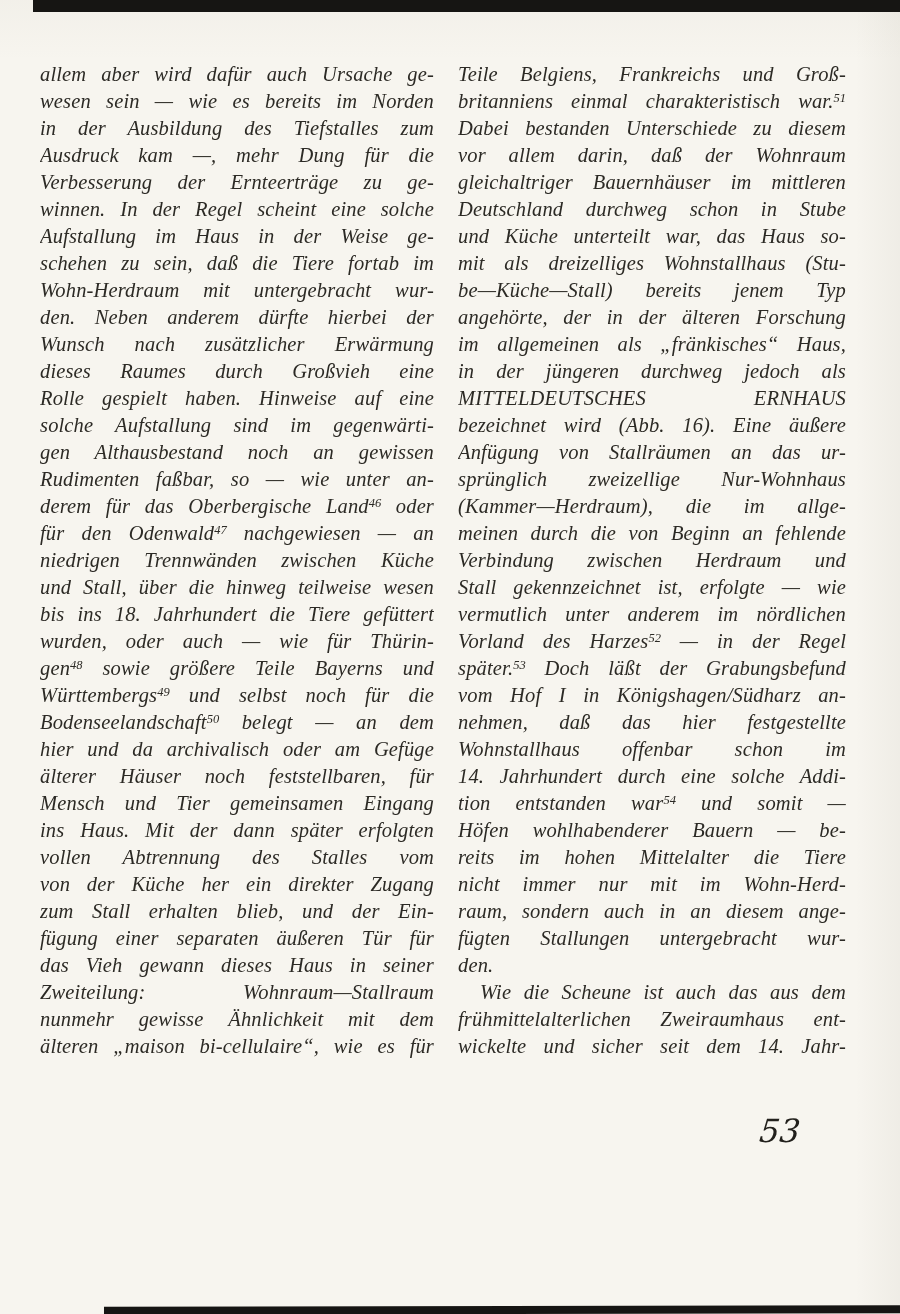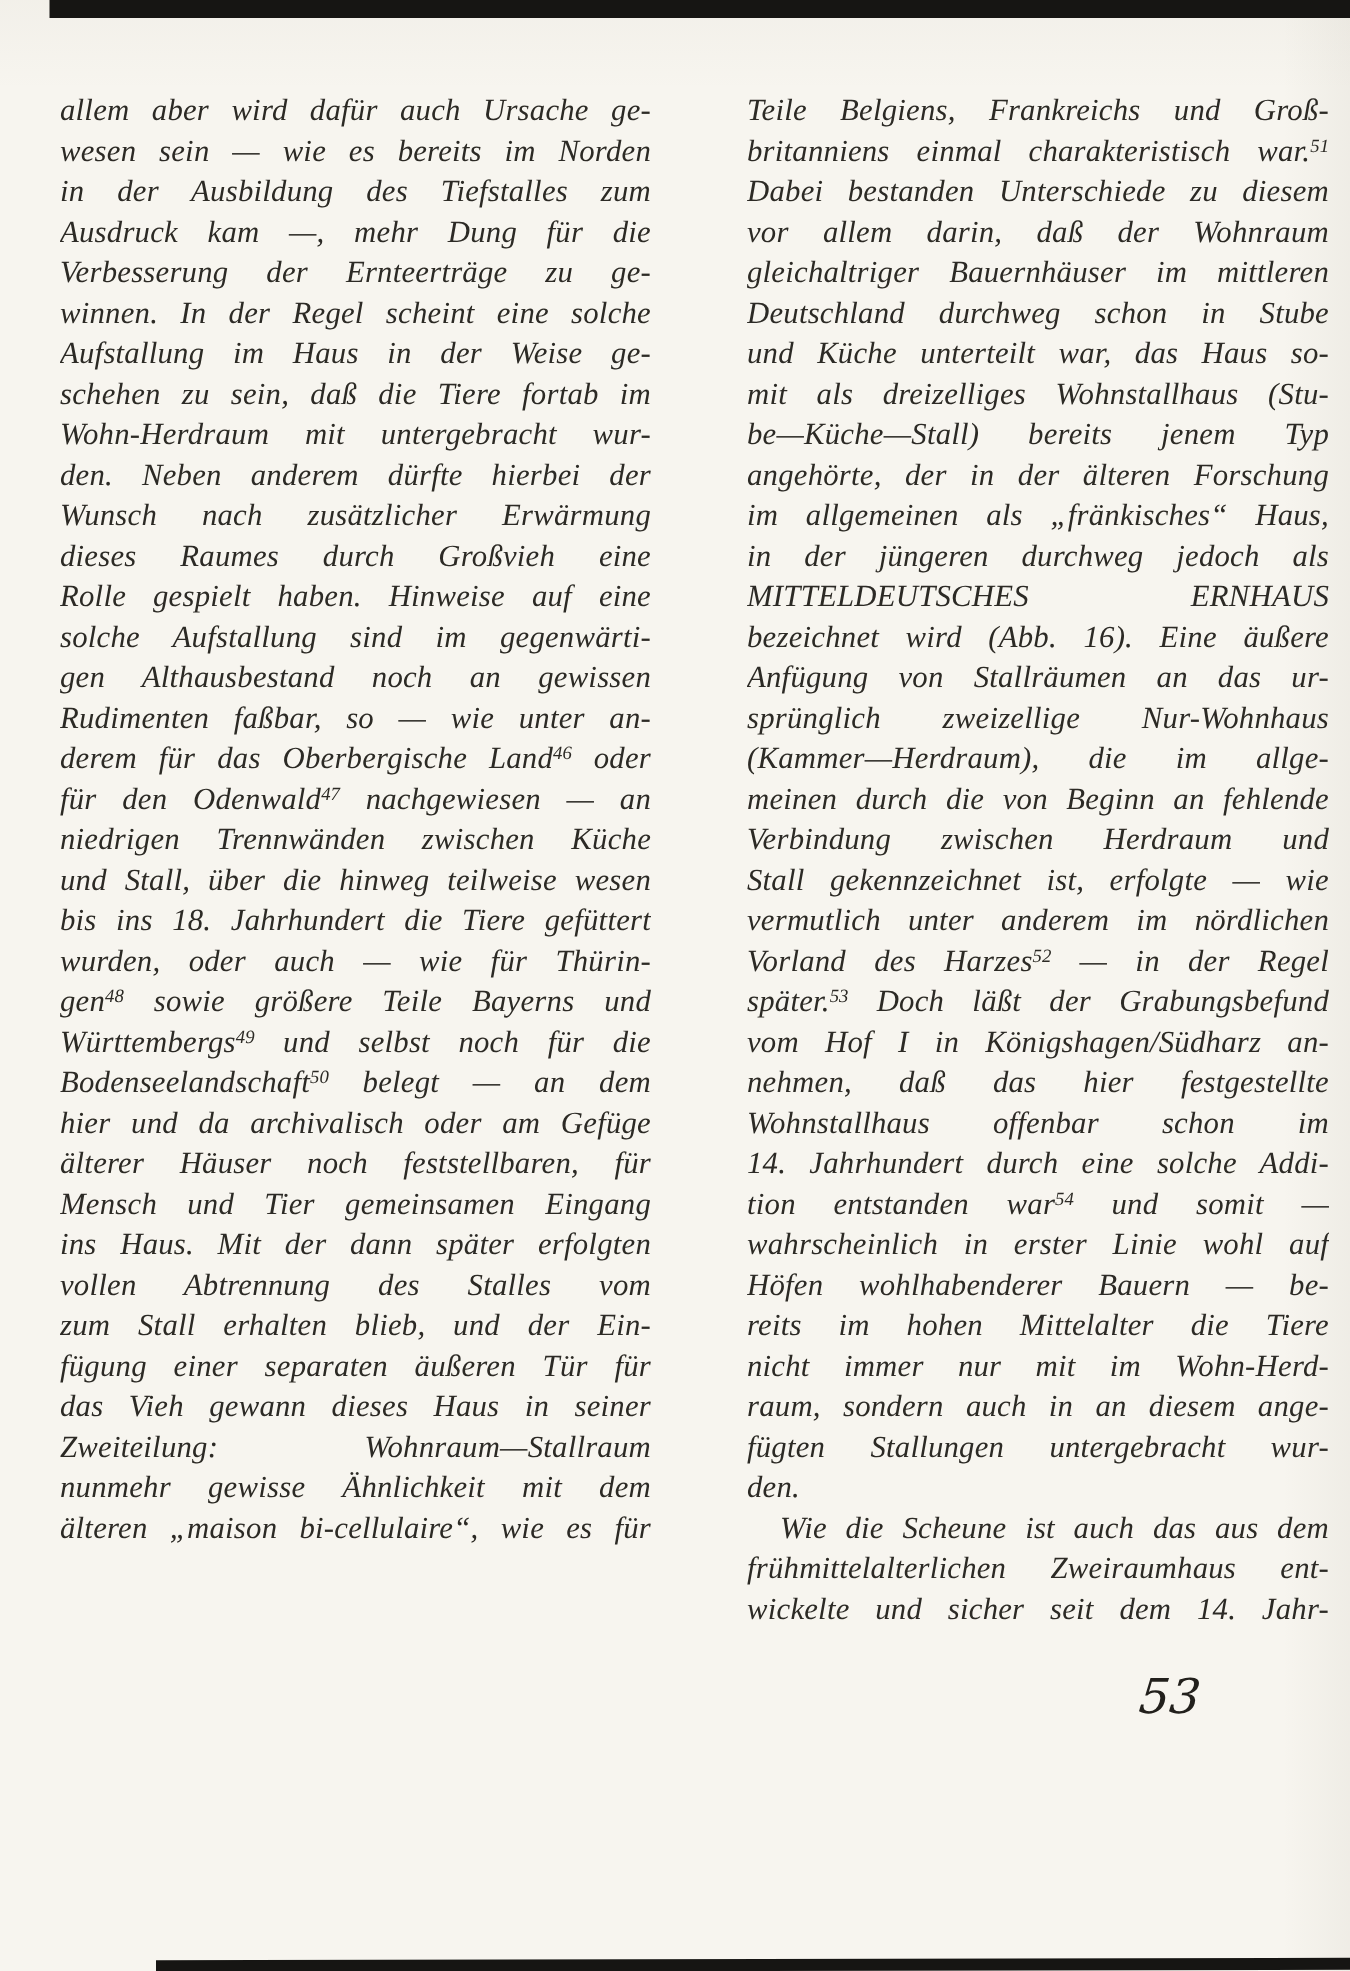--- a/index.html
+++ b/index.html
@@ -18,21 +18,21 @@
   .scan-edge{position:absolute;background:#161513;}
   .scan-edge.top{top:0;left:33px;right:0;height:12px;}
   .scan-edge.bottom{bottom:0;left:104px;right:0;height:8px;transform:rotate(-0.12deg);}
   .col{
     position:absolute;top:61px;
     font-size:20.5px;color:#2c2a25;
     letter-spacing:0.15px;
     font-style:italic;
   }
   .col-left{left:40px;width:394px;}
-  .col-right{left:458px;width:388px;margin-left:40px;}
+  .col-right{left:458px;width:388px;}
   .line{
     height:27px;line-height:27px;
     text-align:justify;text-align-last:justify;
     overflow:hidden;white-space:normal;
   }
   .line-left{text-align:center;text-align-last:left;}
   .line-indent{padding-left:22px;box-sizing:border-box;}
   .line sup{
     font-size:12.5px;line-height:0;
     position:relative;top:-6px;vertical-align:baseline;
@@ -77,20 +77,21 @@
       <div class="line">bis ins 18. Jahrhundert die Tiere gefüttert</div>
       <div class="line">wurden, oder auch — wie für Thürin-</div>
       <div class="line">gen<sup>48</sup> sowie größere Teile Bayerns und</div>
       <div class="line">Württembergs<sup>49</sup> und selbst noch für die</div>
       <div class="line">Bodenseelandschaft<sup>50</sup> belegt — an dem</div>
       <div class="line">hier und da archivalisch oder am Gefüge</div>
       <div class="line">älterer Häuser noch feststellbaren, für</div>
       <div class="line">Mensch und Tier gemeinsamen Eingang</div>
       <div class="line">ins Haus. Mit der dann später erfolgten</div>
       <div class="line">vollen Abtrennung des Stalles vom</div>
+      <div class="line">von der Küche her ein direkter Zugang</div>
       <div class="line">zum Stall erhalten blieb, und der Ein-</div>
       <div class="line">fügung einer separaten äußeren Tür für</div>
       <div class="line">das Vieh gewann dieses Haus in seiner</div>
       <div class="line">Zweiteilung: Wohnraum—Stallraum</div>
       <div class="line">nunmehr gewisse Ähnlichkeit mit dem</div>
       <div class="line">älteren „maison bi-cellulaire“, wie es für</div>
     </div>
   <div class="col col-right" id="col-right" style="color: rgb(44, 42, 37);">
       <div class="line">Teile Belgiens, Frankreichs und Groß-</div>
       <div class="line">britanniens einmal charakteristisch war.<sup>51</sup></div>
@@ -113,21 +114,20 @@
       <div class="line">Verbindung zwischen Herdraum und</div>
       <div class="line">Stall gekennzeichnet ist, erfolgte — wie</div>
       <div class="line">vermutlich unter anderem im nördlichen</div>
       <div class="line">Vorland des Harzes<sup>52</sup> — in der Regel</div>
       <div class="line">später.<sup>53</sup> Doch läßt der Grabungsbefund</div>
       <div class="line">vom Hof I in Königshagen/Südharz an-</div>
       <div class="line">nehmen, daß das hier festgestellte</div>
       <div class="line">Wohnstallhaus offenbar schon im</div>
       <div class="line">14. Jahrhundert durch eine solche Addi-</div>
       <div class="line">tion entstanden war<sup>54</sup> und somit —</div>
-      <div class="line">wahrscheinlich in erster Linie wohl auf</div>
       <div class="line">Höfen wohlhabenderer Bauern — be-</div>
       <div class="line">reits im hohen Mittelalter die Tiere</div>
       <div class="line">nicht immer nur mit im Wohn-Herd-</div>
       <div class="line">raum, sondern auch in an diesem ange-</div>
       <div class="line">fügten Stallungen untergebracht wur-</div>
       <div class="line line-left">den.</div>
       <div class="line line-indent">Wie die Scheune ist auch das aus dem</div>
       <div class="line">frühmittelalterlichen Zweiraumhaus ent-</div>
       <div class="line">wickelte und sicher seit dem 14. Jahr-</div>
     </div>

